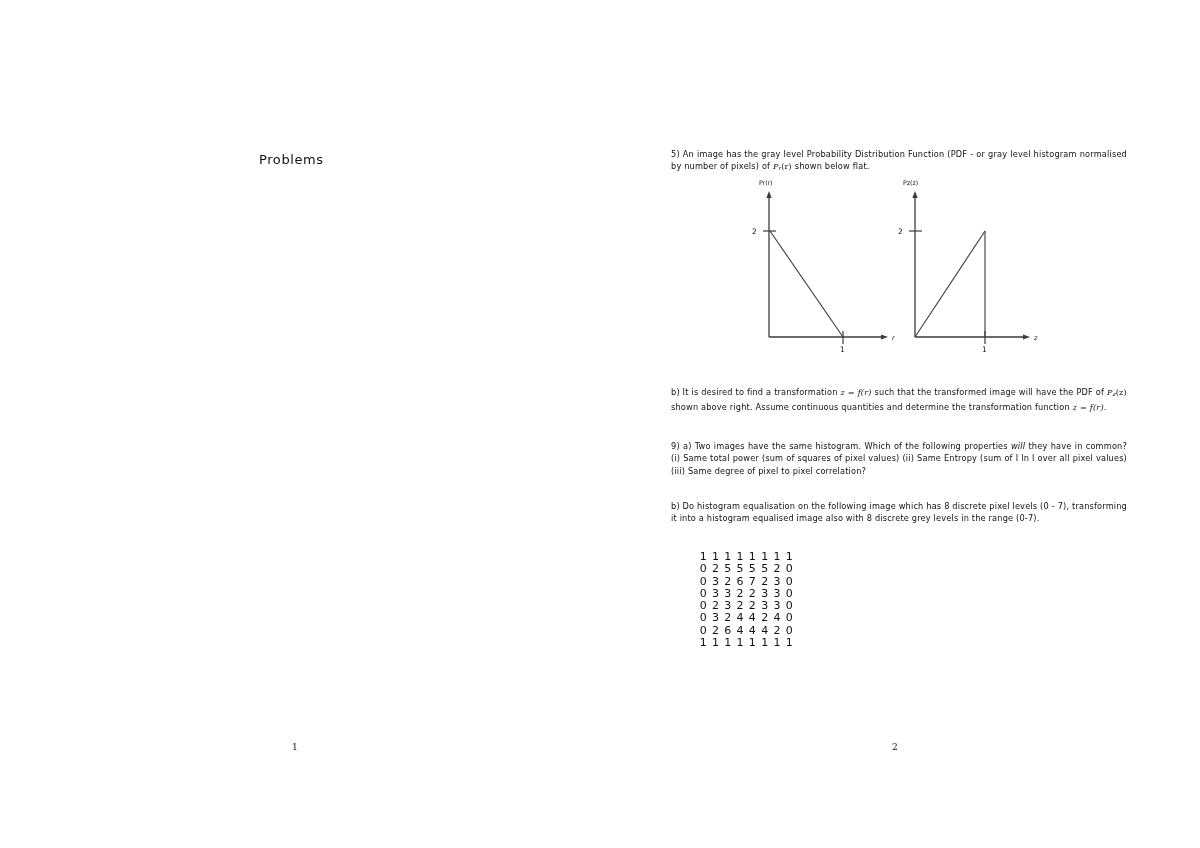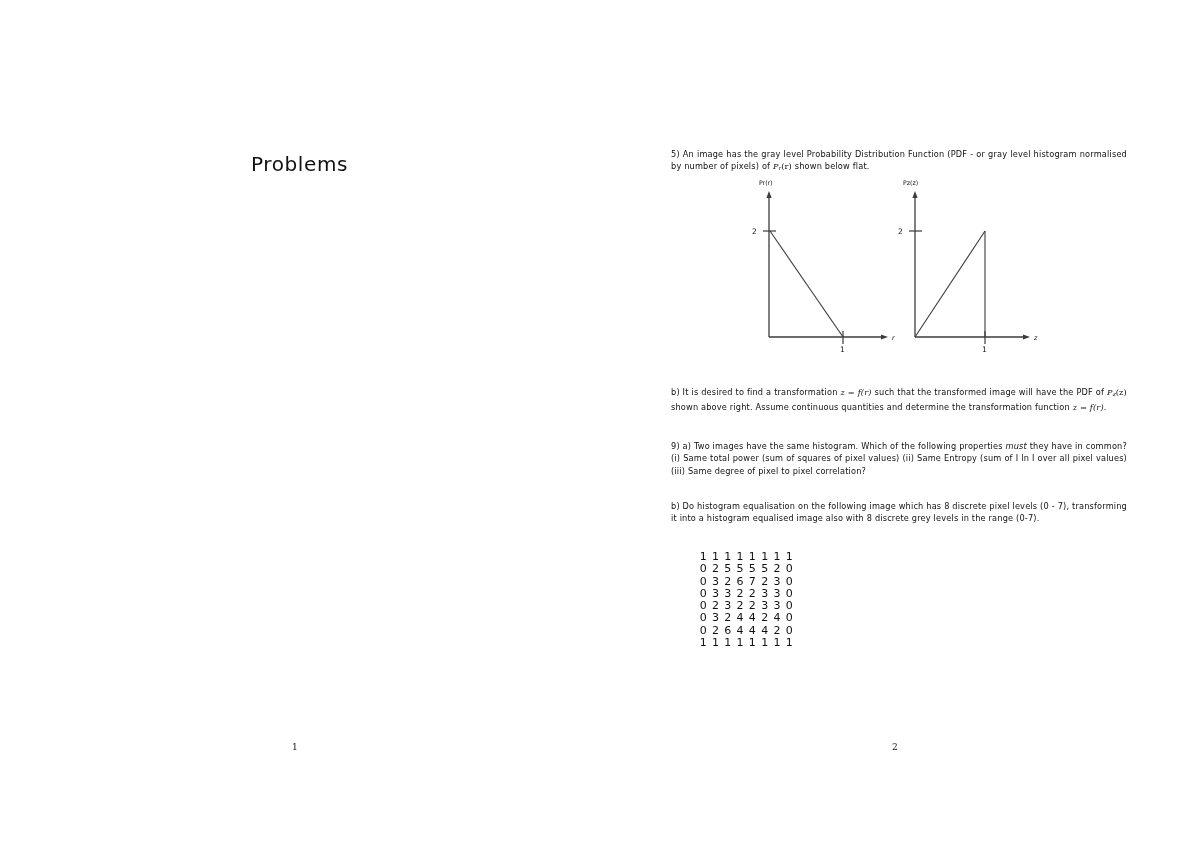--- a/index.html
+++ b/index.html
@@ -26,23 +26,23 @@
     position: absolute;
     left: 145px; top: 104px;
     font-family: "DejaVu Serif", serif;
     font-weight: bold;
     font-size: 17.5px;
     letter-spacing: 0.4px;
     white-space: nowrap;
   }
   #doc-subtitle {
     position: absolute;
-    left: 251px; top: 152px;
+    left: 259px; top: 152px;
     font-family: "DejaVu Sans", sans-serif;
-    font-size: 20px;
+    font-size: 13px;
     letter-spacing: 0.6px;
     white-space: nowrap;
   }
   #left-folio {
     position: absolute;
     left: 292px; top: 742px;
     font-family: "DejaVu Serif", serif;
     font-size: 9px;
   }
 
@@ -171,21 +171,21 @@
       <text x="434" y="340" font-family="DejaVu Sans, sans-serif" font-size="6.4" fill="#111" font-style="italic">z</text>
     </svg>
   </div>
 
 
   <div class="body-col" id="q1b-text">
     <span>b) It is desired to find a transformation </span><span class="mathit">z</span><span class="mathup"> = </span><span class="mathit">f(r)</span><span> such that the transformed image will have the PDF of </span><span class="mathit">P</span><sub class="v">z</sub><span class="mathup">(z)</span><span> shown above right. Assume continuous quantities and determine the transformation function </span><span class="mathit">z</span><span class="mathup"> = </span><span class="mathit">f(r)</span><span>.</span>
   </div>
 
   <div class="body-col" id="q2a-text">
-    <span>9) a) Two images have the same histogram. Which of the following properties </span><span class="it">must</span><span> they have in common? (i) Same total power (sum of squares of pixel values) (ii) Same Entropy (sum of I ln I over all pixel values) (iii) Same degree of pixel to pixel correlation?</span>
+    <span>9) a) Two images have the same histogram. Which of the following properties </span><span class="it">will</span><span> they have in common? (i) Same total power (sum of squares of pixel values) (ii) Same Entropy (sum of I ln I over all pixel values) (iii) Same degree of pixel to pixel correlation?</span>
   </div>
 
   <div class="body-col" id="q2b-text">b) Do histogram equalisation on the following image which has 8 discrete pixel levels (0 - 7), transforming it into a histogram equalised image also with 8 discrete grey levels in the range (0-7).</div>
 
   <div id="pixel-matrix"><span class="mrow"><span class="cell">1</span><span class="cell">1</span><span class="cell">1</span><span class="cell">1</span><span class="cell">1</span><span class="cell">1</span><span class="cell">1</span><span class="cell">1</span></span><span class="mrow"><span class="cell">0</span><span class="cell">2</span><span class="cell">5</span><span class="cell">5</span><span class="cell">5</span><span class="cell">5</span><span class="cell">2</span><span class="cell">0</span></span><span class="mrow"><span class="cell">0</span><span class="cell">3</span><span class="cell">2</span><span class="cell">6</span><span class="cell">7</span><span class="cell">2</span><span class="cell">3</span><span class="cell">0</span></span><span class="mrow"><span class="cell">0</span><span class="cell">3</span><span class="cell">3</span><span class="cell">2</span><span class="cell">2</span><span class="cell">3</span><span class="cell">3</span><span class="cell">0</span></span><span class="mrow"><span class="cell">0</span><span class="cell">2</span><span class="cell">3</span><span class="cell">2</span><span class="cell">2</span><span class="cell">3</span><span class="cell">3</span><span class="cell">0</span></span><span class="mrow"><span class="cell">0</span><span class="cell">3</span><span class="cell">2</span><span class="cell">4</span><span class="cell">4</span><span class="cell">2</span><span class="cell">4</span><span class="cell">0</span></span><span class="mrow"><span class="cell">0</span><span class="cell">2</span><span class="cell">6</span><span class="cell">4</span><span class="cell">4</span><span class="cell">4</span><span class="cell">2</span><span class="cell">0</span></span><span class="mrow"><span class="cell">1</span><span class="cell">1</span><span class="cell">1</span><span class="cell">1</span><span class="cell">1</span><span class="cell">1</span><span class="cell">1</span><span class="cell">1</span></span></div>
 
   <div id="right-folio">2</div>
 </div>
 
 </body></html>

